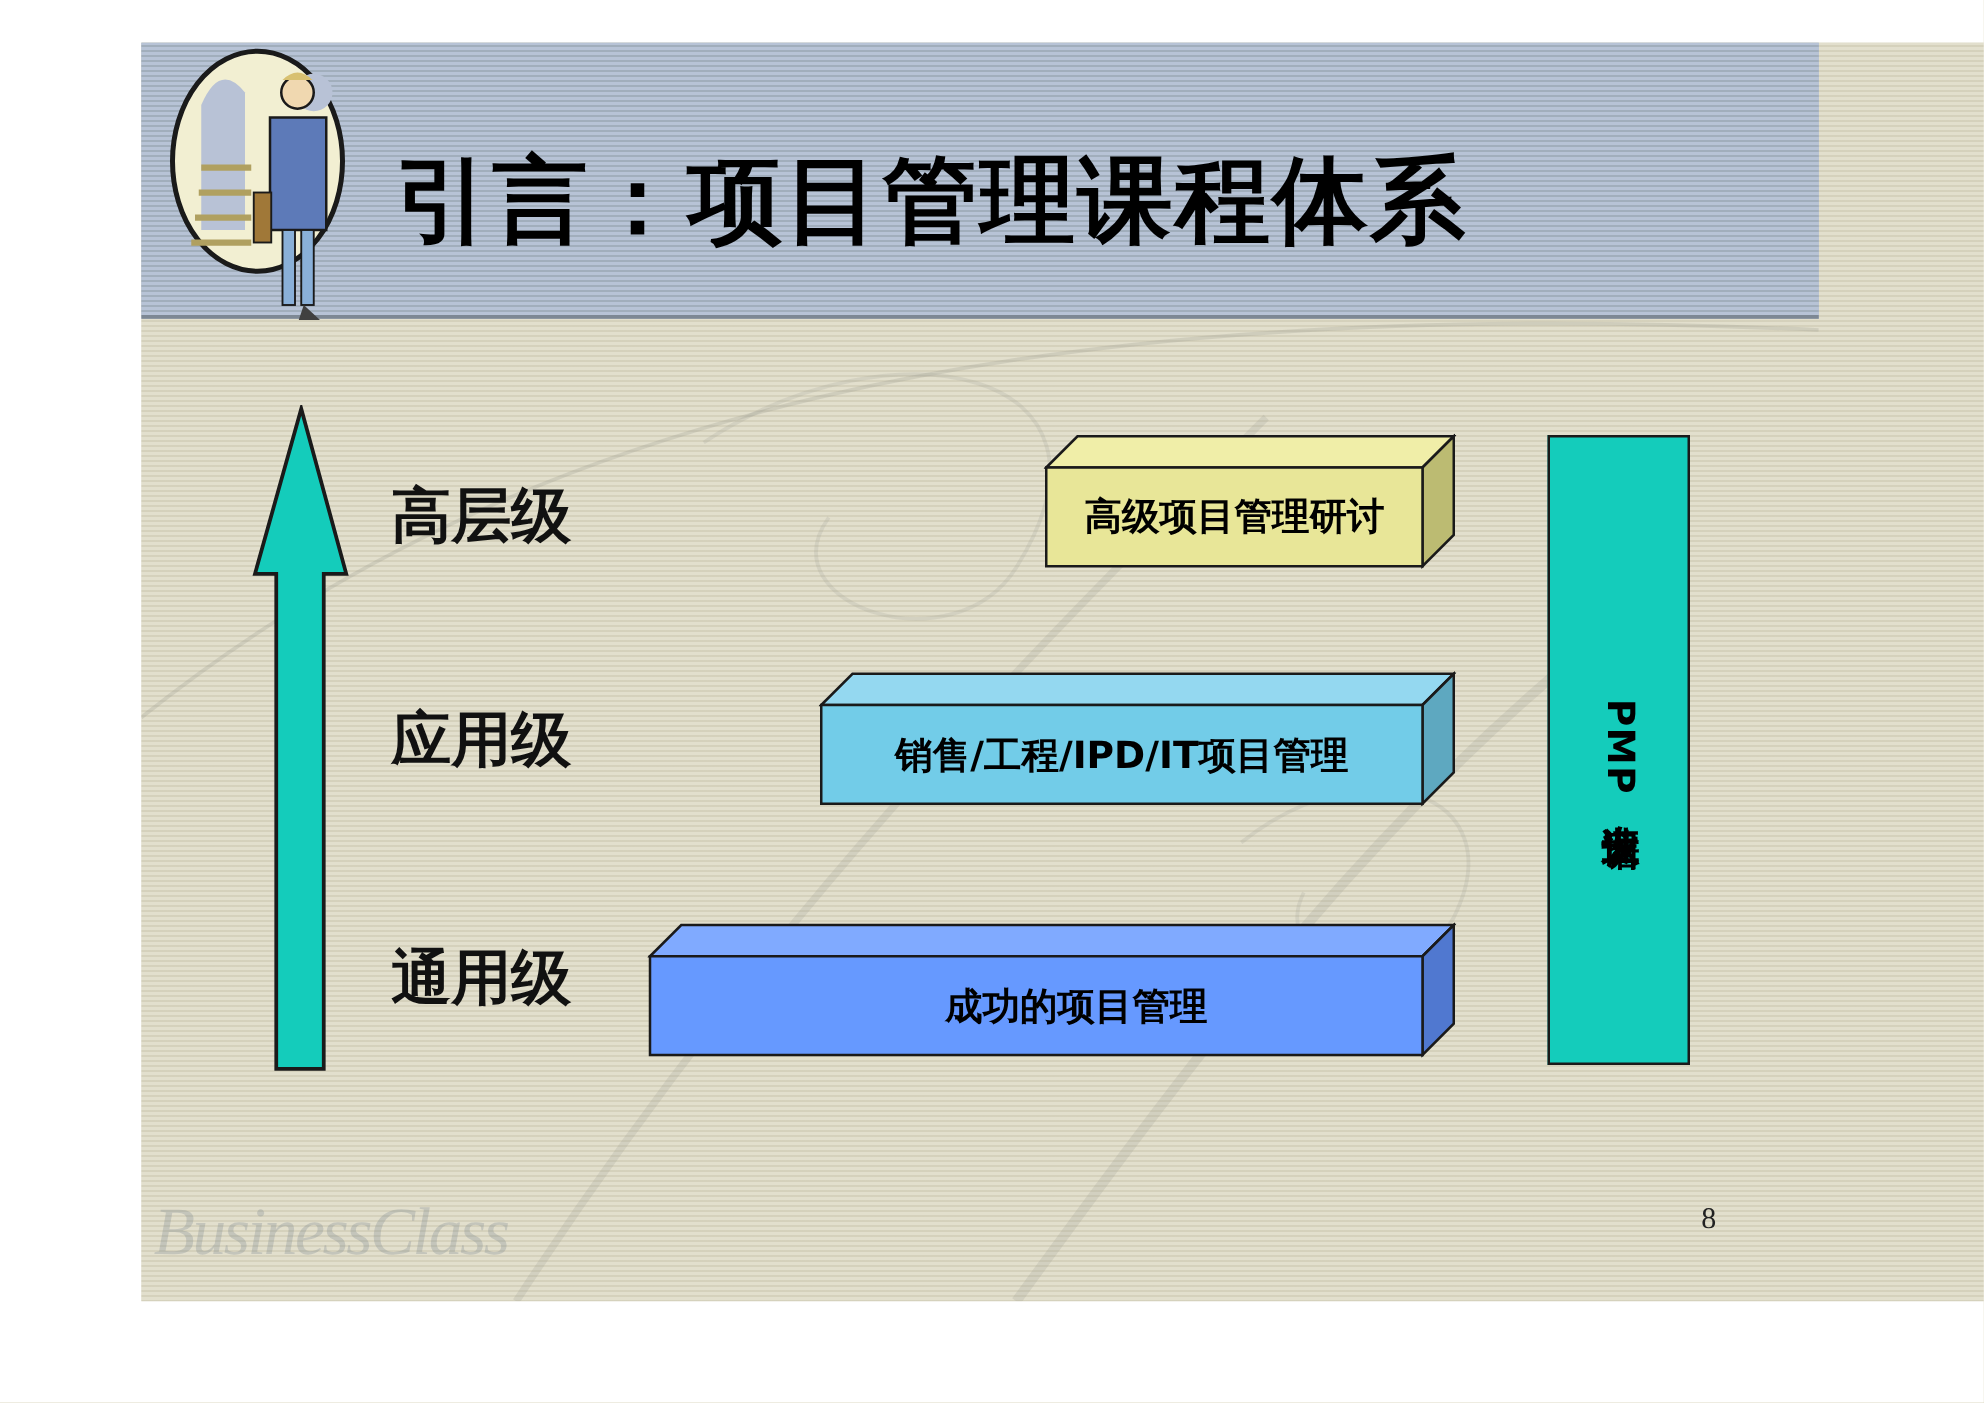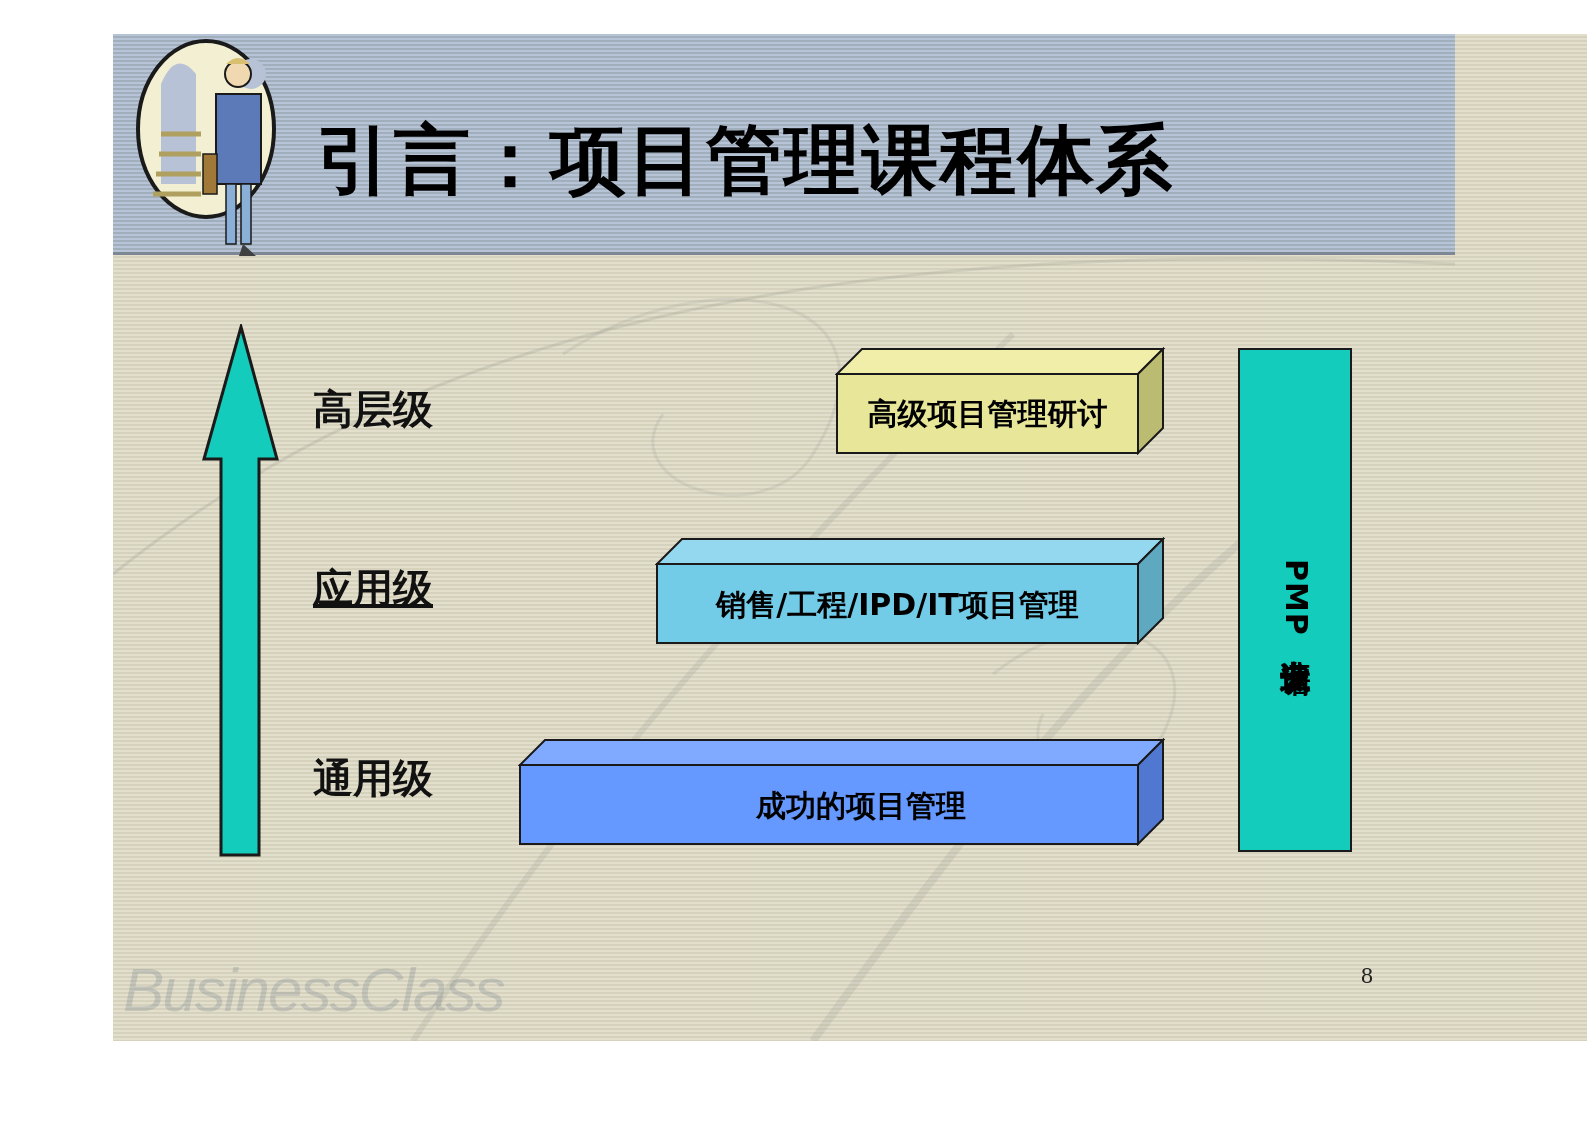--- a/index.html
+++ b/index.html
@@ -19,40 +19,40 @@
       background-color: #b0bcd0;
       background-image: repeating-linear-gradient(to bottom, #b7c3d6 0px, #b7c3d6 2px, #a1aebc 2px, #a1aebc 4px);
       border-bottom: 3px solid #7d8894;
     }
     .title {
       position: absolute; left: 203px; top: 88px; font-size: 76px; font-weight: bold; color: #000;
       letter-spacing: 2px; white-space: nowrap; line-height: 1;
     }
     .illustration { position: absolute; left: 18px; top: 0px; width: 160px; height: 230px; }
     .level-label {
-      position: absolute; left: 200px; font-size: 40px; font-weight: bold; color: #111; white-space: nowrap; line-height: 1;
+      position: absolute; left: 200px; font-size: 48px; font-weight: bold; color: #111; white-space: nowrap; line-height: 1;
     }
     .box { position: absolute; }
     .box svg { position: absolute; left: 0; top: 0; }
     .box-label {
       position: absolute; font-size: 30px; font-weight: bold; color: #000; white-space: nowrap; text-align: center; line-height: 1;
     }
     .pmp {
       position: absolute; left: 1125px; top: 314px; width: 114px; height: 504px;
       background: #14ccbb; border: 2px solid #1a1a1a; box-sizing: border-box;
     }
     .pmp-label {
       position: absolute; left: 0; top: 0; width: 100%; height: 100%;
       display: flex; align-items: center; justify-content: center;
       writing-mode: vertical-rl; font-size: 30px; font-weight: bold; color: #000; letter-spacing: 1px;
     }
     .page-num { position: absolute; left: 1248px; top: 928px; font-family: "Liberation Serif", serif; font-size: 24px; color: #222; }
     .brand {
-      position: absolute; left: 10px; top: 920px; font-family: Liberation Sans, sans-serif; font-style: italic;
-      font-size: 62px; color: rgba(120,130,140,0.28); letter-spacing: -2px; white-space: nowrap;
+      position: absolute; left: 10px; top: 920px; font-family: Liberation Serif, serif; font-style: italic;
+      font-size: 54px; color: rgba(120,130,140,0.28); letter-spacing: -2px; white-space: nowrap;
     }
   </style>
 </head>
 <body>
 
 <div class="slide">
 
   <svg class="swirl" viewBox="0 0 1342 1007">
     <path d="M0 540 C 300 300, 700 200, 1342 230" stroke="rgba(150,150,140,0.25)" stroke-width="3" fill="none"></path>
     <path d="M300 1007 C 500 700, 700 500, 900 300" stroke="rgba(150,150,140,0.2)" stroke-width="6" fill="none"></path>
@@ -81,21 +81,21 @@
       <path d="M112 210 L125 222 L108 222 Z" fill="#404040"></path>
     </svg>
     <div class="title">引言：项目管理课程体系</div>
   </div>
 
   <svg style="position:absolute; left:88px; top:290px;" width="80" height="535" viewBox="0 0 80 535">
     <polygon points="40,3 76,135 58,135 58,531 20,531 20,135 3,135" fill="#14ccbb" stroke="#1a1a1a" stroke-width="3" stroke-linejoin="miter"></polygon>
   </svg>
 
   <div class="level-label" style="top:355px;">高层级</div>
-  <div class="level-label" style="top:534px;text-decoration:underline;">应用级</div>
+  <div class="level-label" style="top:534px;">应用级</div>
   <div class="level-label" style="top:724px;text-align:right;">通用级</div>
 
   <div class="box" style="left:722px; top:313px; width:330px; height:108px;">
     <svg width="330" height="108" viewBox="0 0 330 108">
       <polygon points="2,27 27,2 328,2 303,27" fill="#f0eea8" stroke="#1a1a1a" stroke-width="2"></polygon>
       <polygon points="303,27 328,2 328,81 303,106" fill="#bcbb72" stroke="#1a1a1a" stroke-width="2"></polygon>
       <rect x="2" y="27" width="301" height="79" fill="#e8e698" stroke="#1a1a1a" stroke-width="2"></rect>
     </svg>
     <div class="box-label" style="left:2px; top:52px; width:301px;">高级项目管理研讨</div>
   </div>

